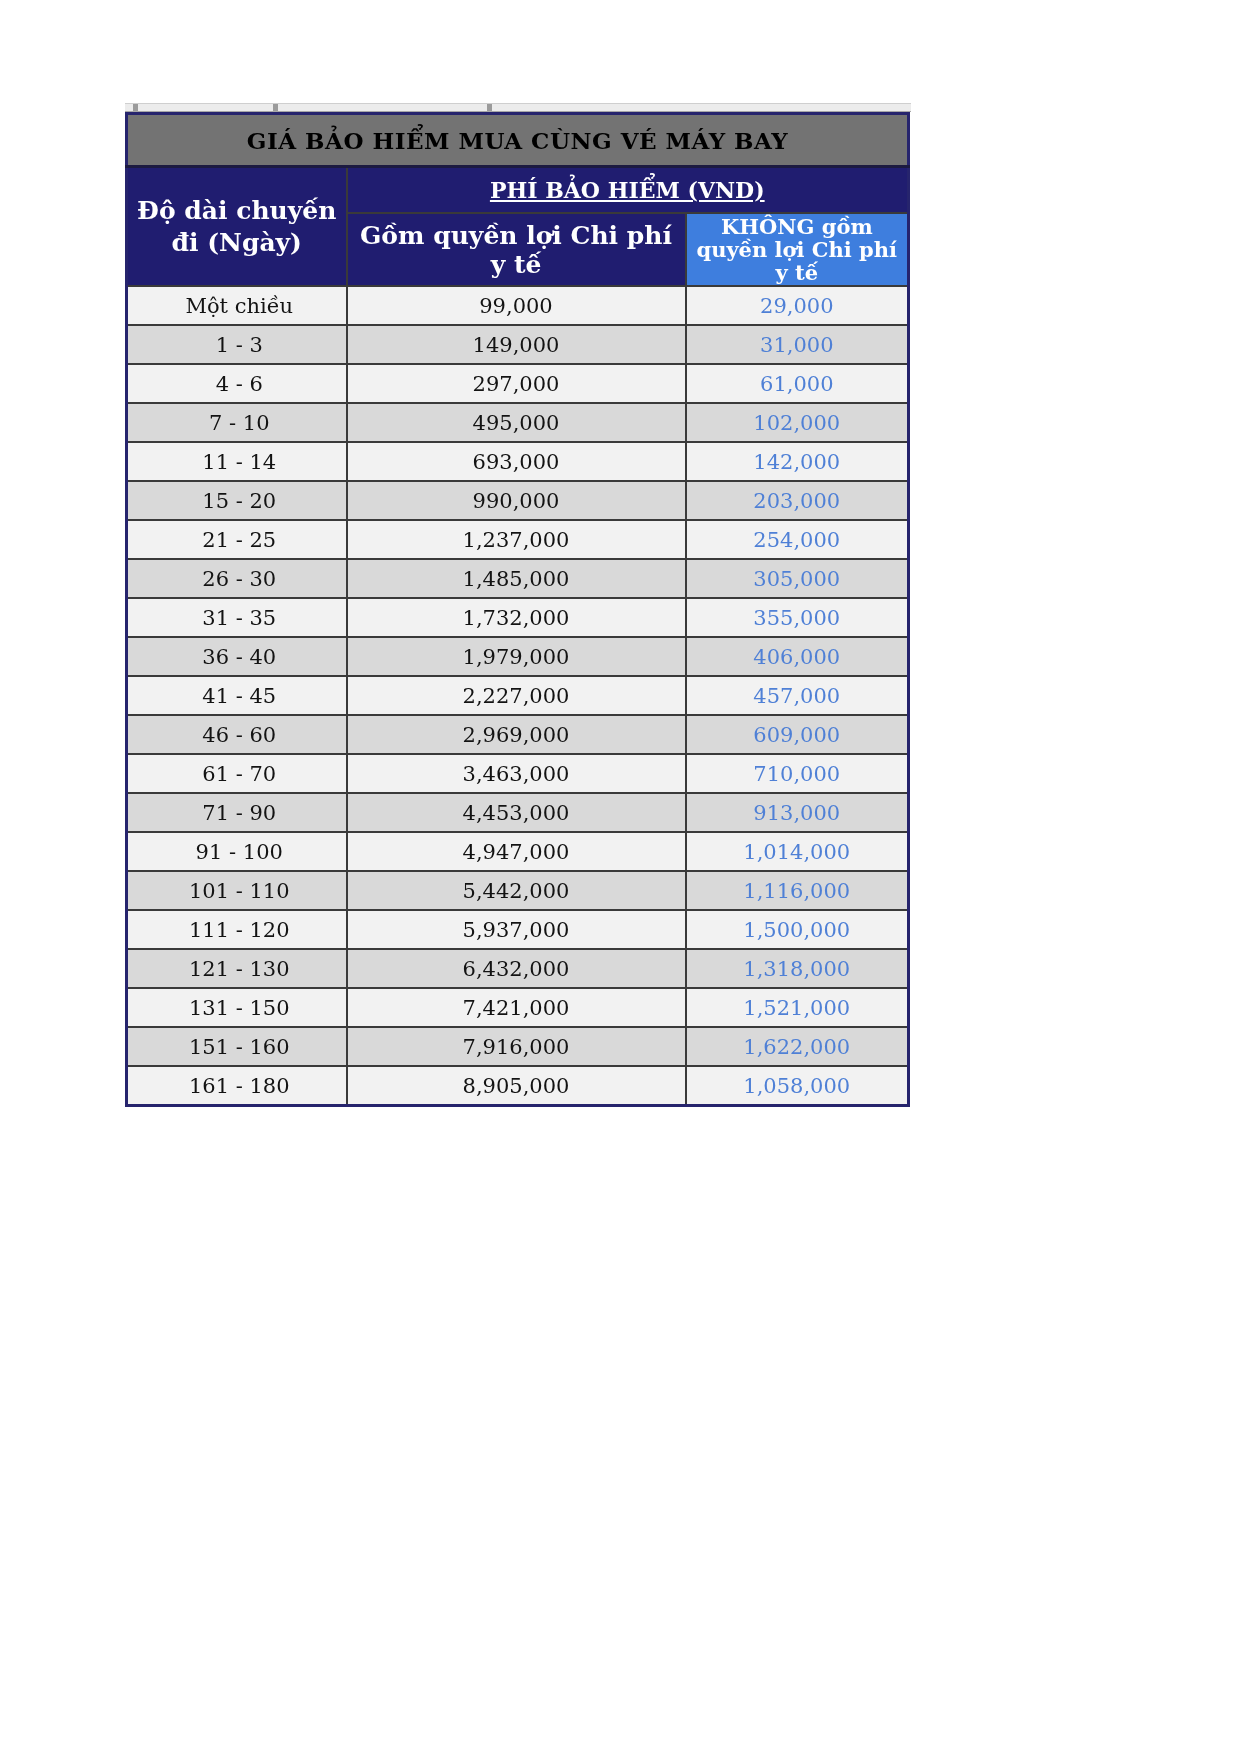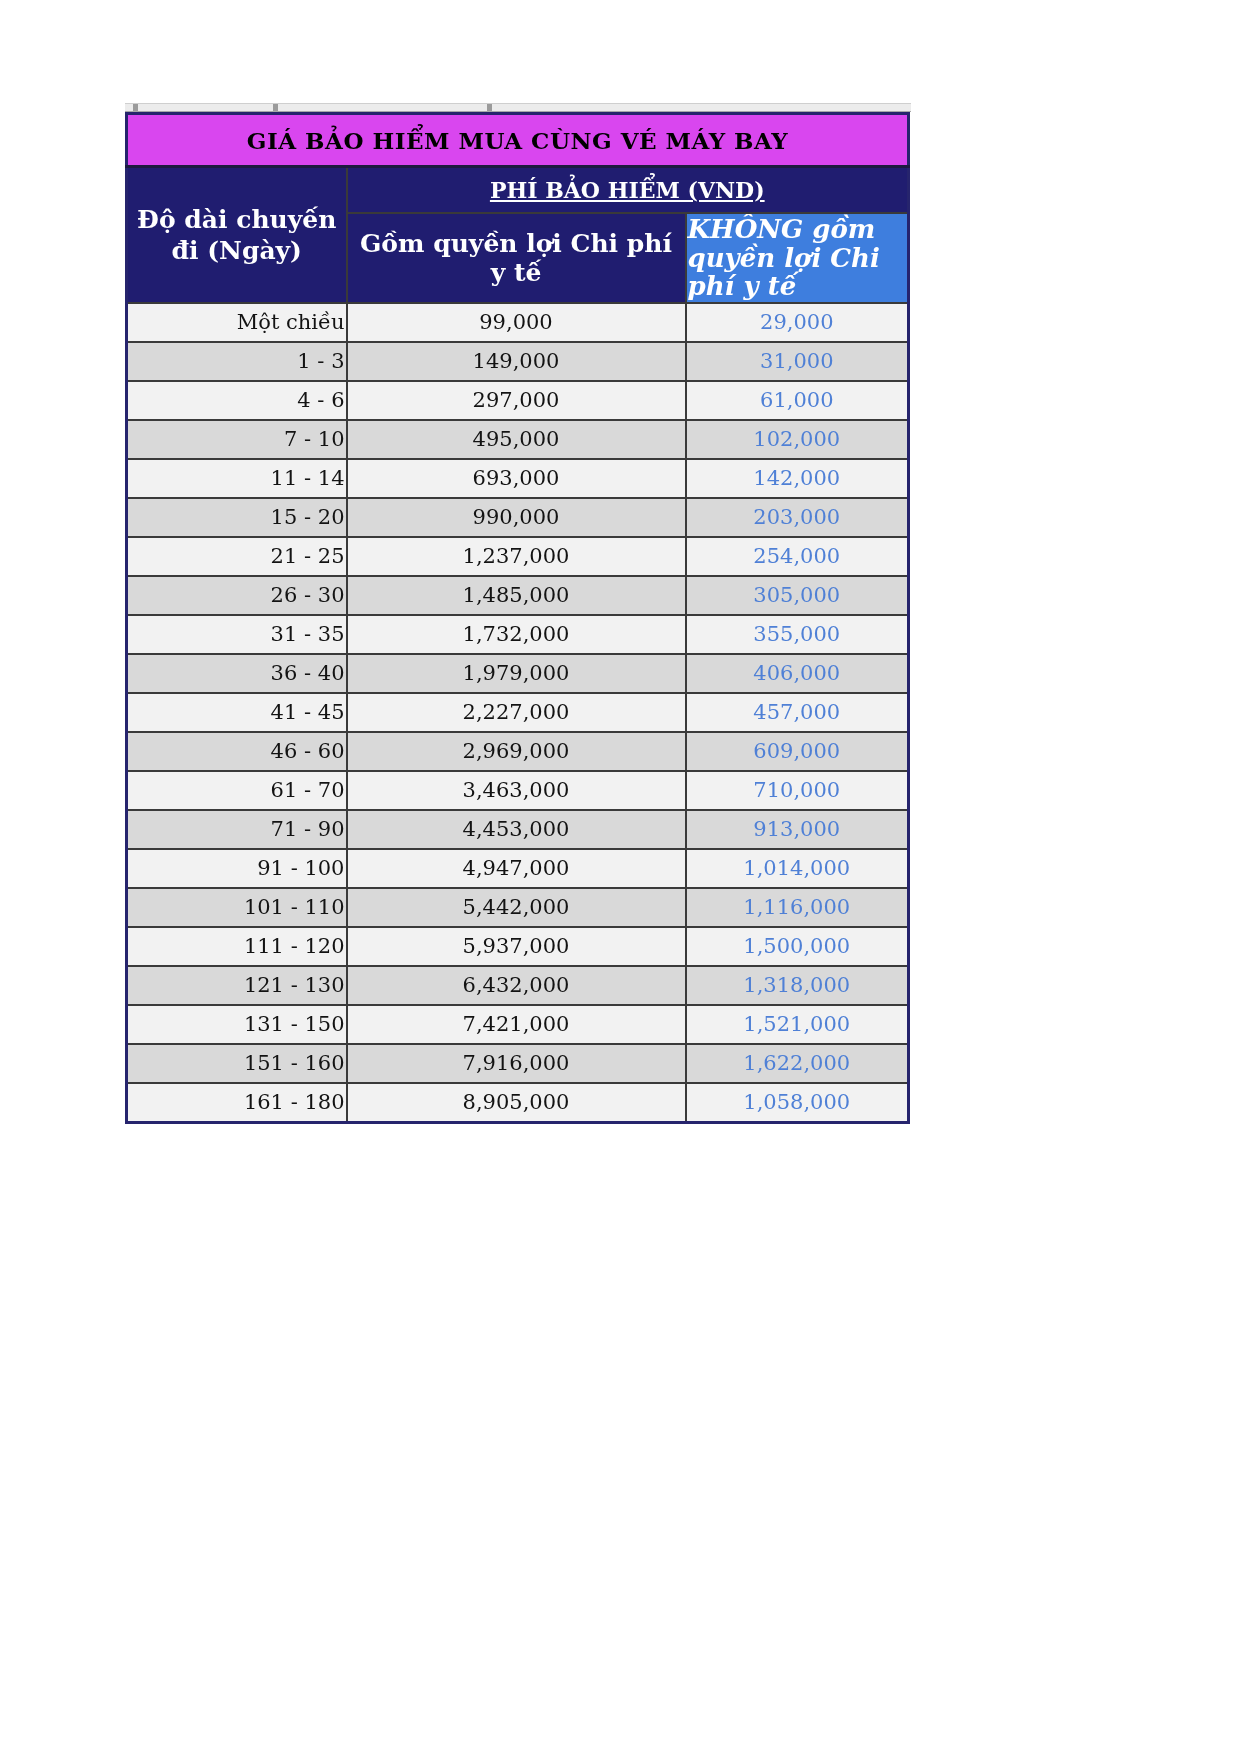--- a/index.html
+++ b/index.html
@@ -14,35 +14,35 @@
   .top-strip .nub{position:absolute;top:0;width:5px;height:100%;background:#9b9b9b;}
   .nub1{left:8px;} .nub2{left:148px;} .nub3{left:362px;}
 
   table.price{
     width:782px;border-collapse:collapse;table-layout:fixed;
     border:3px solid var(--outer-border,#26246d);
   }
   td{border:2px solid #3a3a3a;overflow:hidden;}
 
   .title-cell{
-    background:#d946ef;height:48px;text-align:center;vertical-align:middle;
+    background:#737373;height:48px;text-align:center;vertical-align:middle;
     font-weight:bold;font-size:23px;color:#000000;letter-spacing:.5px;
     border-bottom:3px solid #1c1a40;
   }
   .h-navy{background:var(--header-navy,#201d70);color:#ffffff;font-weight:bold;text-align:center;vertical-align:middle;}
   .h-duration{font-size:25px;line-height:1.25;}
   .h-phi{font-size:22px;height:42px;text-decoration:underline;}
   .h-with{font-size:25px;height:56px;margin-left:38px;}
   .h-without{
     background:var(--header-blue,#3e7ede);color:#ffffff;font-weight:bold;
-    text-align:left;vertical-align:middle;font-size:26px;line-height:1.1;height:56px;font-style:italic;
+    text-align:center;vertical-align:middle;font-size:21px;line-height:1.1;height:56px;
   }
 
   tbody td{height:35px;text-align:center;vertical-align:middle;font-size:21px;color:#131313;}
-  tbody td.c-duration{text-align:right;padding-left:6px;}
+  tbody td.c-duration{text-align:center;padding-left:6px;}
   tbody td.c-without{color:var(--value-blue,#4f80d6);}
   tbody tr:nth-child(odd){background:var(--row-light,#f2f2f2);}
   tbody tr:nth-child(even){background:var(--row-dark,#d9d9d9);}
 
   .footnote{
     width:782px;text-align:right;font-style:italic;font-size:21px;color:#1a1a1a;
     padding:9px 6px 0 0;box-sizing:border-box;
   }
 </style>
 </head>

